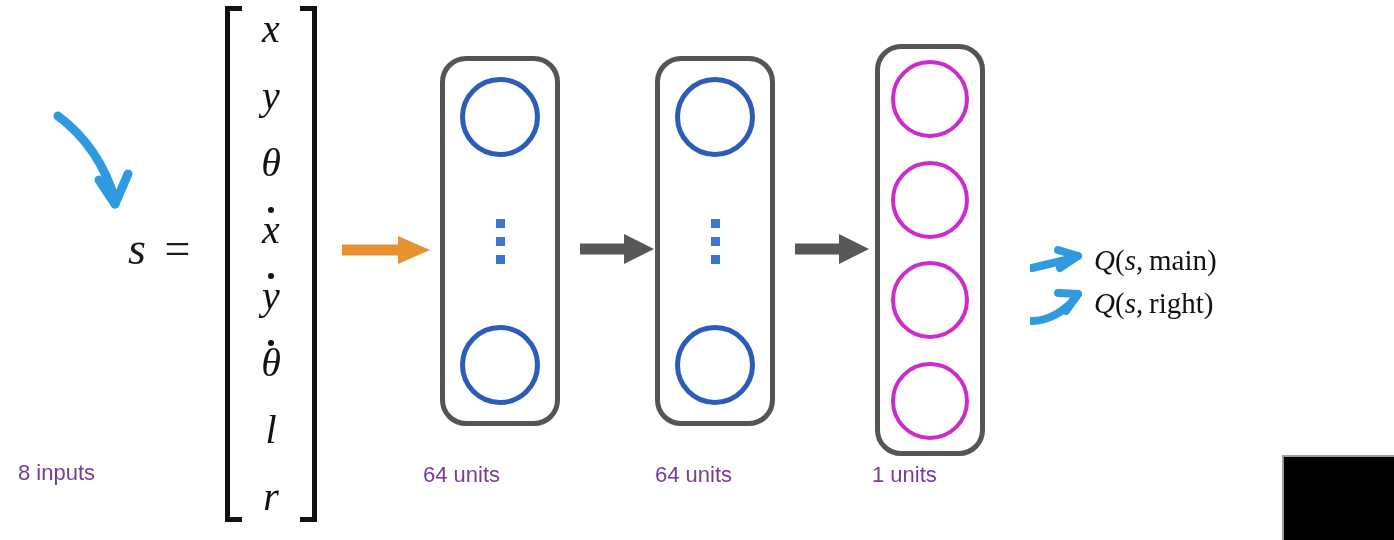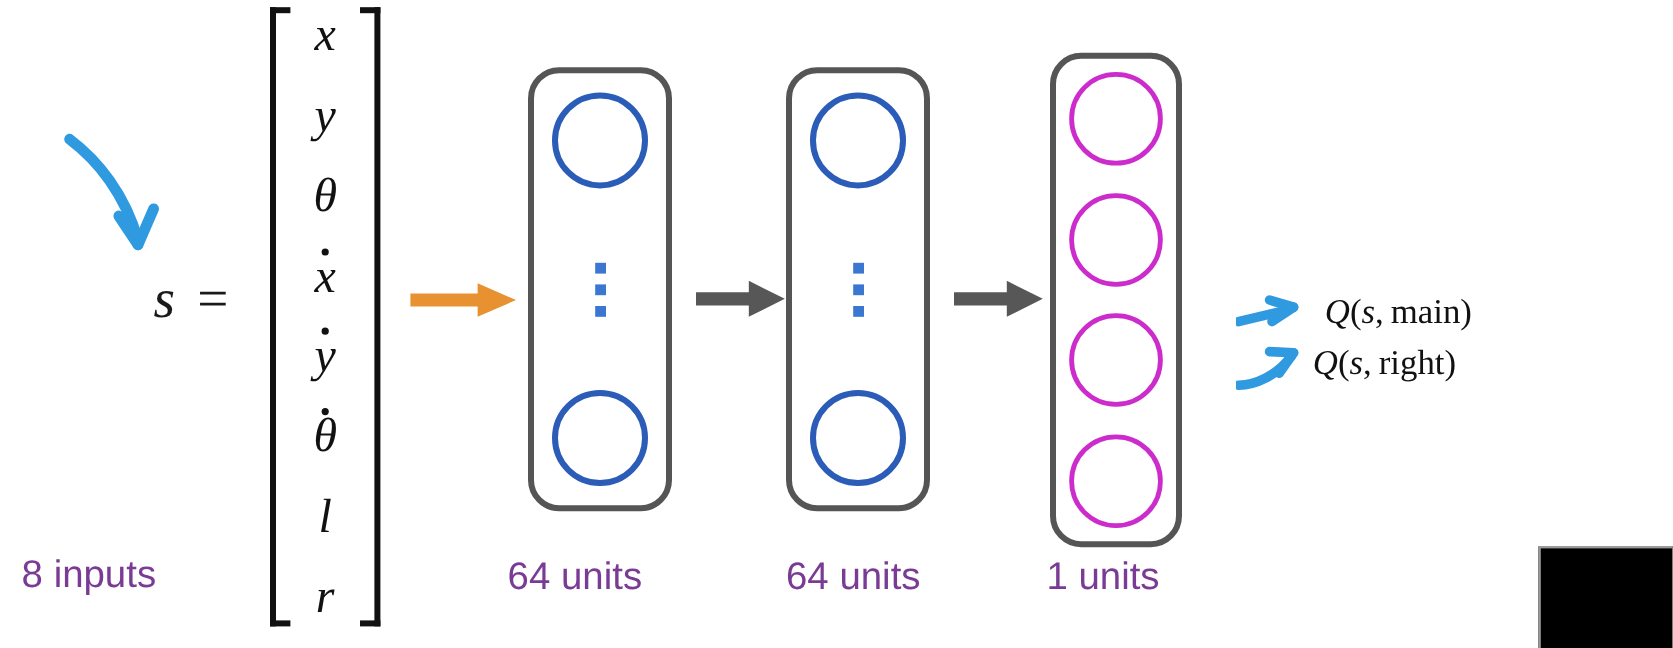--- a/index.html
+++ b/index.html
@@ -122,21 +122,21 @@
     background: #3b76d1;
   }
 
   
   .conn { position: absolute; }
 
   
   .under-label {
     position: absolute;
     color: #7a3b94;
-    font-size: 32px;
+    font-size: 22px;
     font-family: "Liberation Sans", sans-serif;
     white-space: nowrap;
   }
 
   
   #q-list {
     left: 1030px; top: 140px;
     width: 270px; height: 195px;
   }
   .q-row {
@@ -276,21 +276,21 @@
 
 
     <div class="q-row" style="top:97px;">
       <span class="q-arrow">
         <svg width="58" height="44" viewBox="0 0 58 44">
           <path d="M2 30 L44 20" stroke="#2f9ae0" stroke-width="8" fill="none" stroke-linecap="round"></path>
           <path d="M48 18 L28 12" stroke="#2f9ae0" stroke-width="8" fill="none" stroke-linecap="round"></path>
           <path d="M48 18 L30 30" stroke="#2f9ae0" stroke-width="8" fill="none" stroke-linecap="round"></path>
         </svg>
       </span>
-      <span class="q-text" style="margin-left:16px;"><i>Q</i>(<i>s</i>, main)</span>
+      <span class="q-text" style="margin-left:6px;"><i>Q</i>(<i>s</i>, main)</span>
     </div>
 
     <div class="q-row" style="top:140px;">
       <span class="q-arrow">
         <svg width="58" height="44" viewBox="0 0 58 44">
           <path d="M2 40 C16 40 34 32 46 16" stroke="#2f9ae0" stroke-width="8" fill="none" stroke-linecap="round"></path>
           <path d="M48 13 L28 12" stroke="#2f9ae0" stroke-width="8" fill="none" stroke-linecap="round"></path>
           <path d="M48 13 L36 30" stroke="#2f9ae0" stroke-width="8" fill="none" stroke-linecap="round"></path>
         </svg>
       </span>

